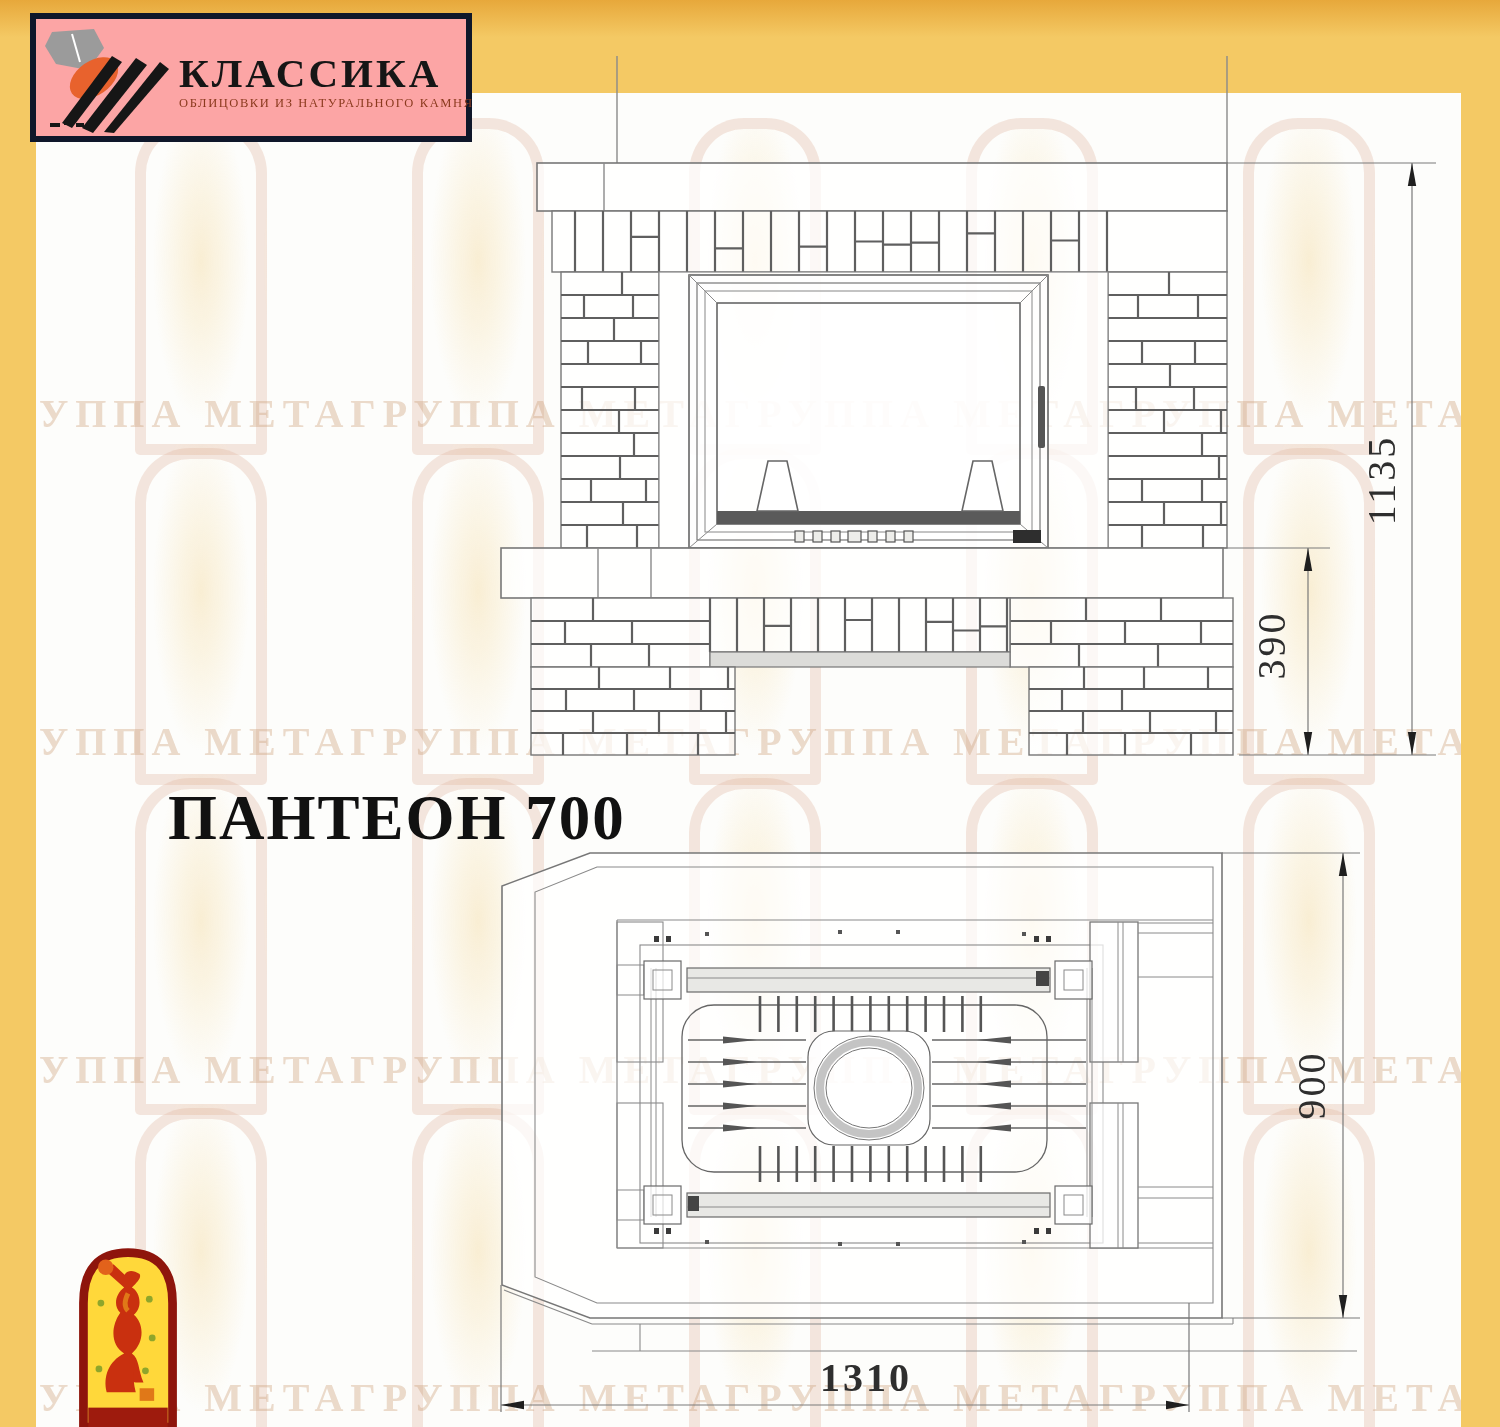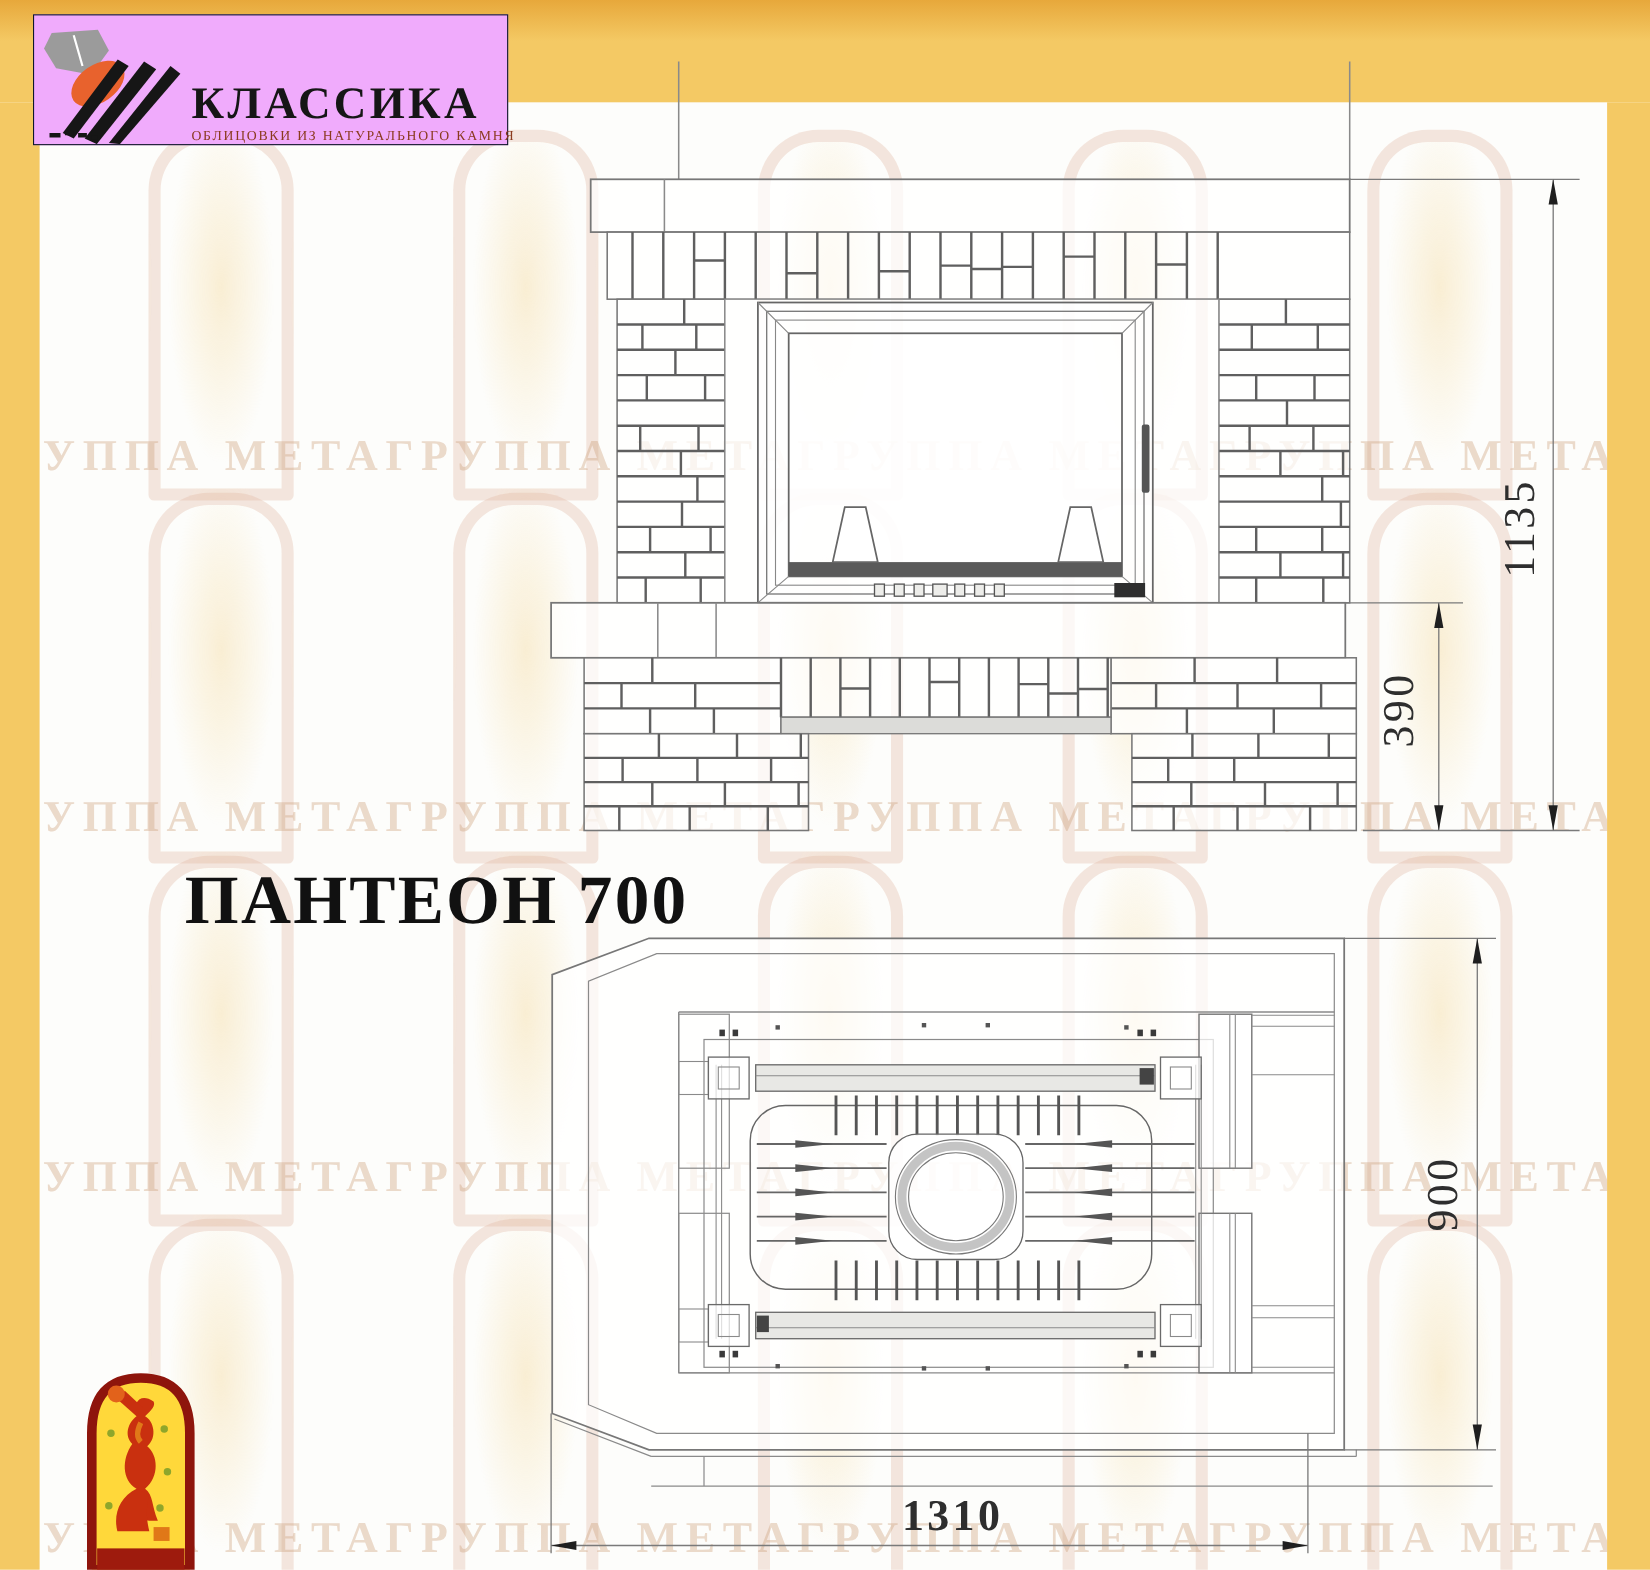--- a/index.html
+++ b/index.html
@@ -25,22 +25,22 @@
     border:11px solid rgba(226,182,160,0.33);
     border-radius:55px 55px 5px 5px;
     background:radial-gradient(ellipse at 50% 42%,rgba(242,205,120,0.30),rgba(255,255,255,0) 62%);}
   .wm-text{position:absolute;left:-60px;width:1600px;white-space:nowrap;overflow:hidden;
     font-family:"Liberation Serif",serif;font-weight:bold;font-size:40px;letter-spacing:7px;
     color:rgba(206,160,124,0.38);}
 
   #dwg{position:absolute;left:0;top:0;z-index:2;pointer-events:none;}
   #emblem{position:absolute;left:78px;top:1243px;z-index:2;}
 
-  .logo{position:absolute;left:30px;top:13px;width:430px;height:117px;background:#f0abfc;
-    border:1px solid #0f172a;z-index:4;display:flex;align-items:flex-end;}
+  .logo{position:absolute;left:30px;top:13px;width:430px;height:117px;background:#fca5a5;
+    border:6px solid #0f172a;z-index:4;display:flex;align-items:center;}
   .logo-icon{flex:0 0 auto;margin:5px 2px 0 6px;}
   .logo-text{flex:1;padding-top:8px;}
   .logo-line{font-family:"Liberation Serif",serif;font-weight:bold;font-size:41px;
     line-height:40px;letter-spacing:3px;color:#161616;}
   .logo-sub{font-family:"Liberation Serif",serif;font-weight:normal;font-size:12.5px;
     letter-spacing:1.6px;color:var(--logo-subtitle);margin-top:3px;white-space:nowrap;}
 
   .page-title{position:absolute;left:168px;top:782px;z-index:3;
     font-family:"Liberation Serif",serif;font-weight:bold;font-size:63px;
     letter-spacing:2px;color:#111;}

